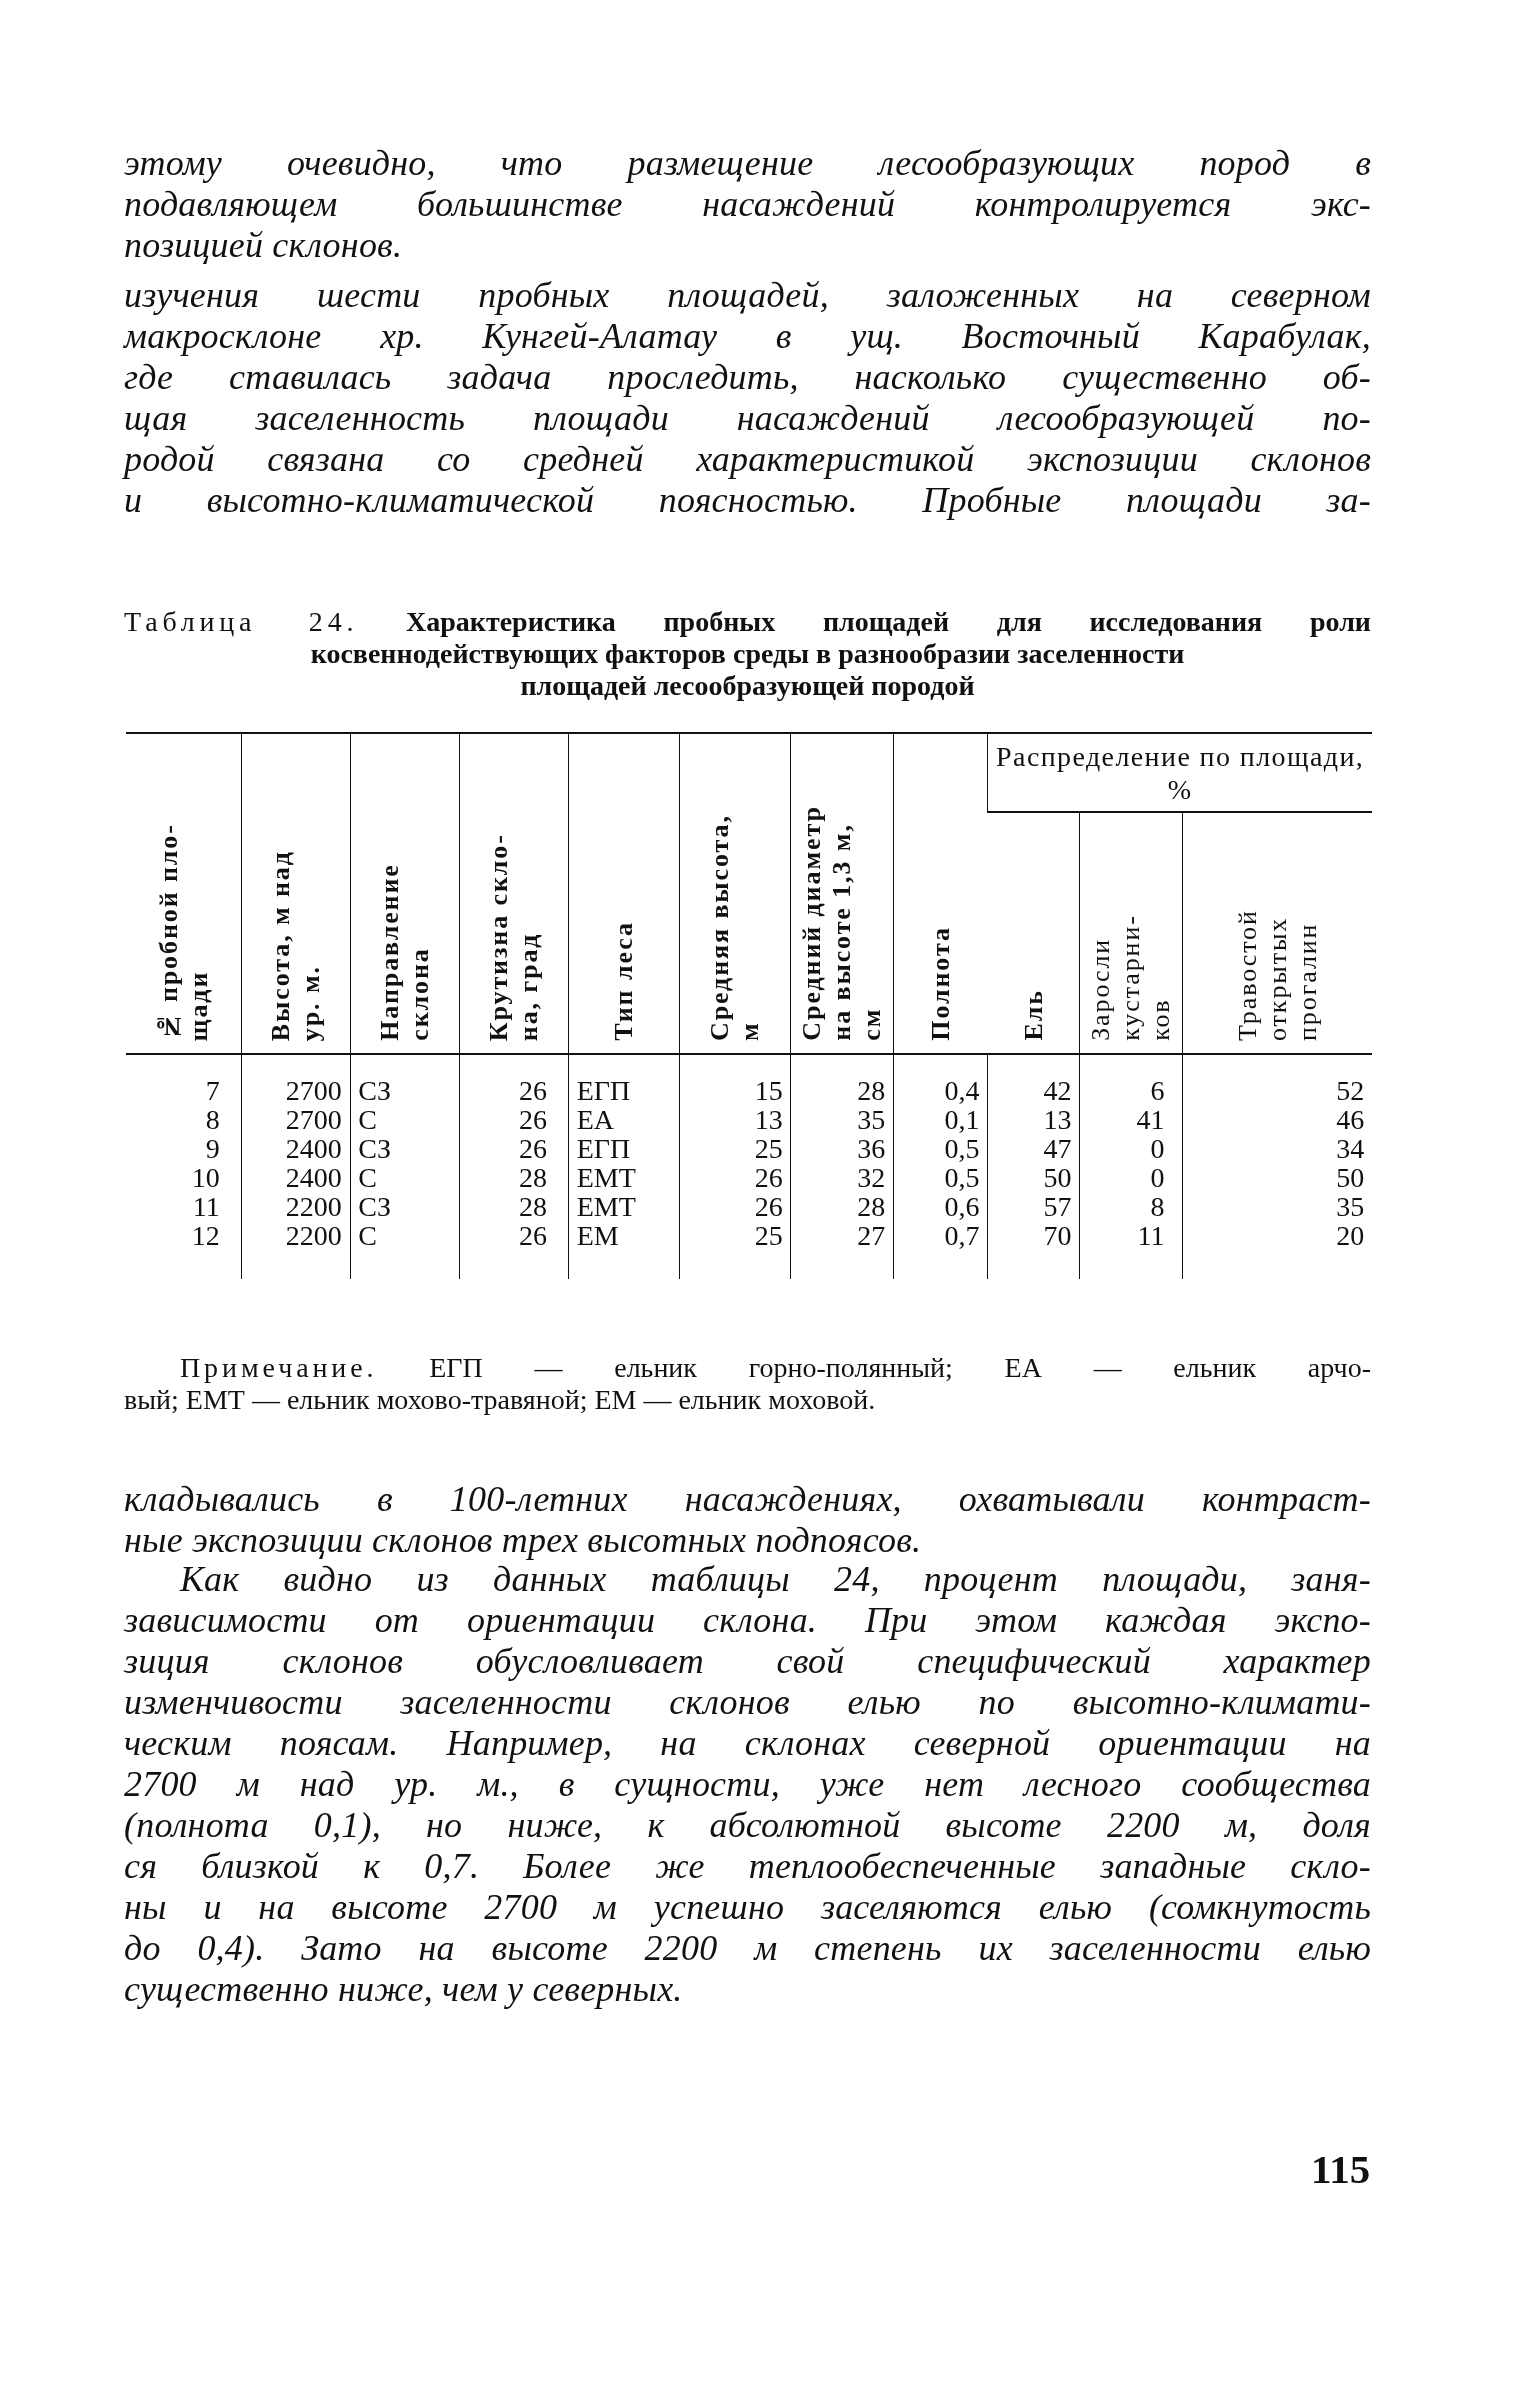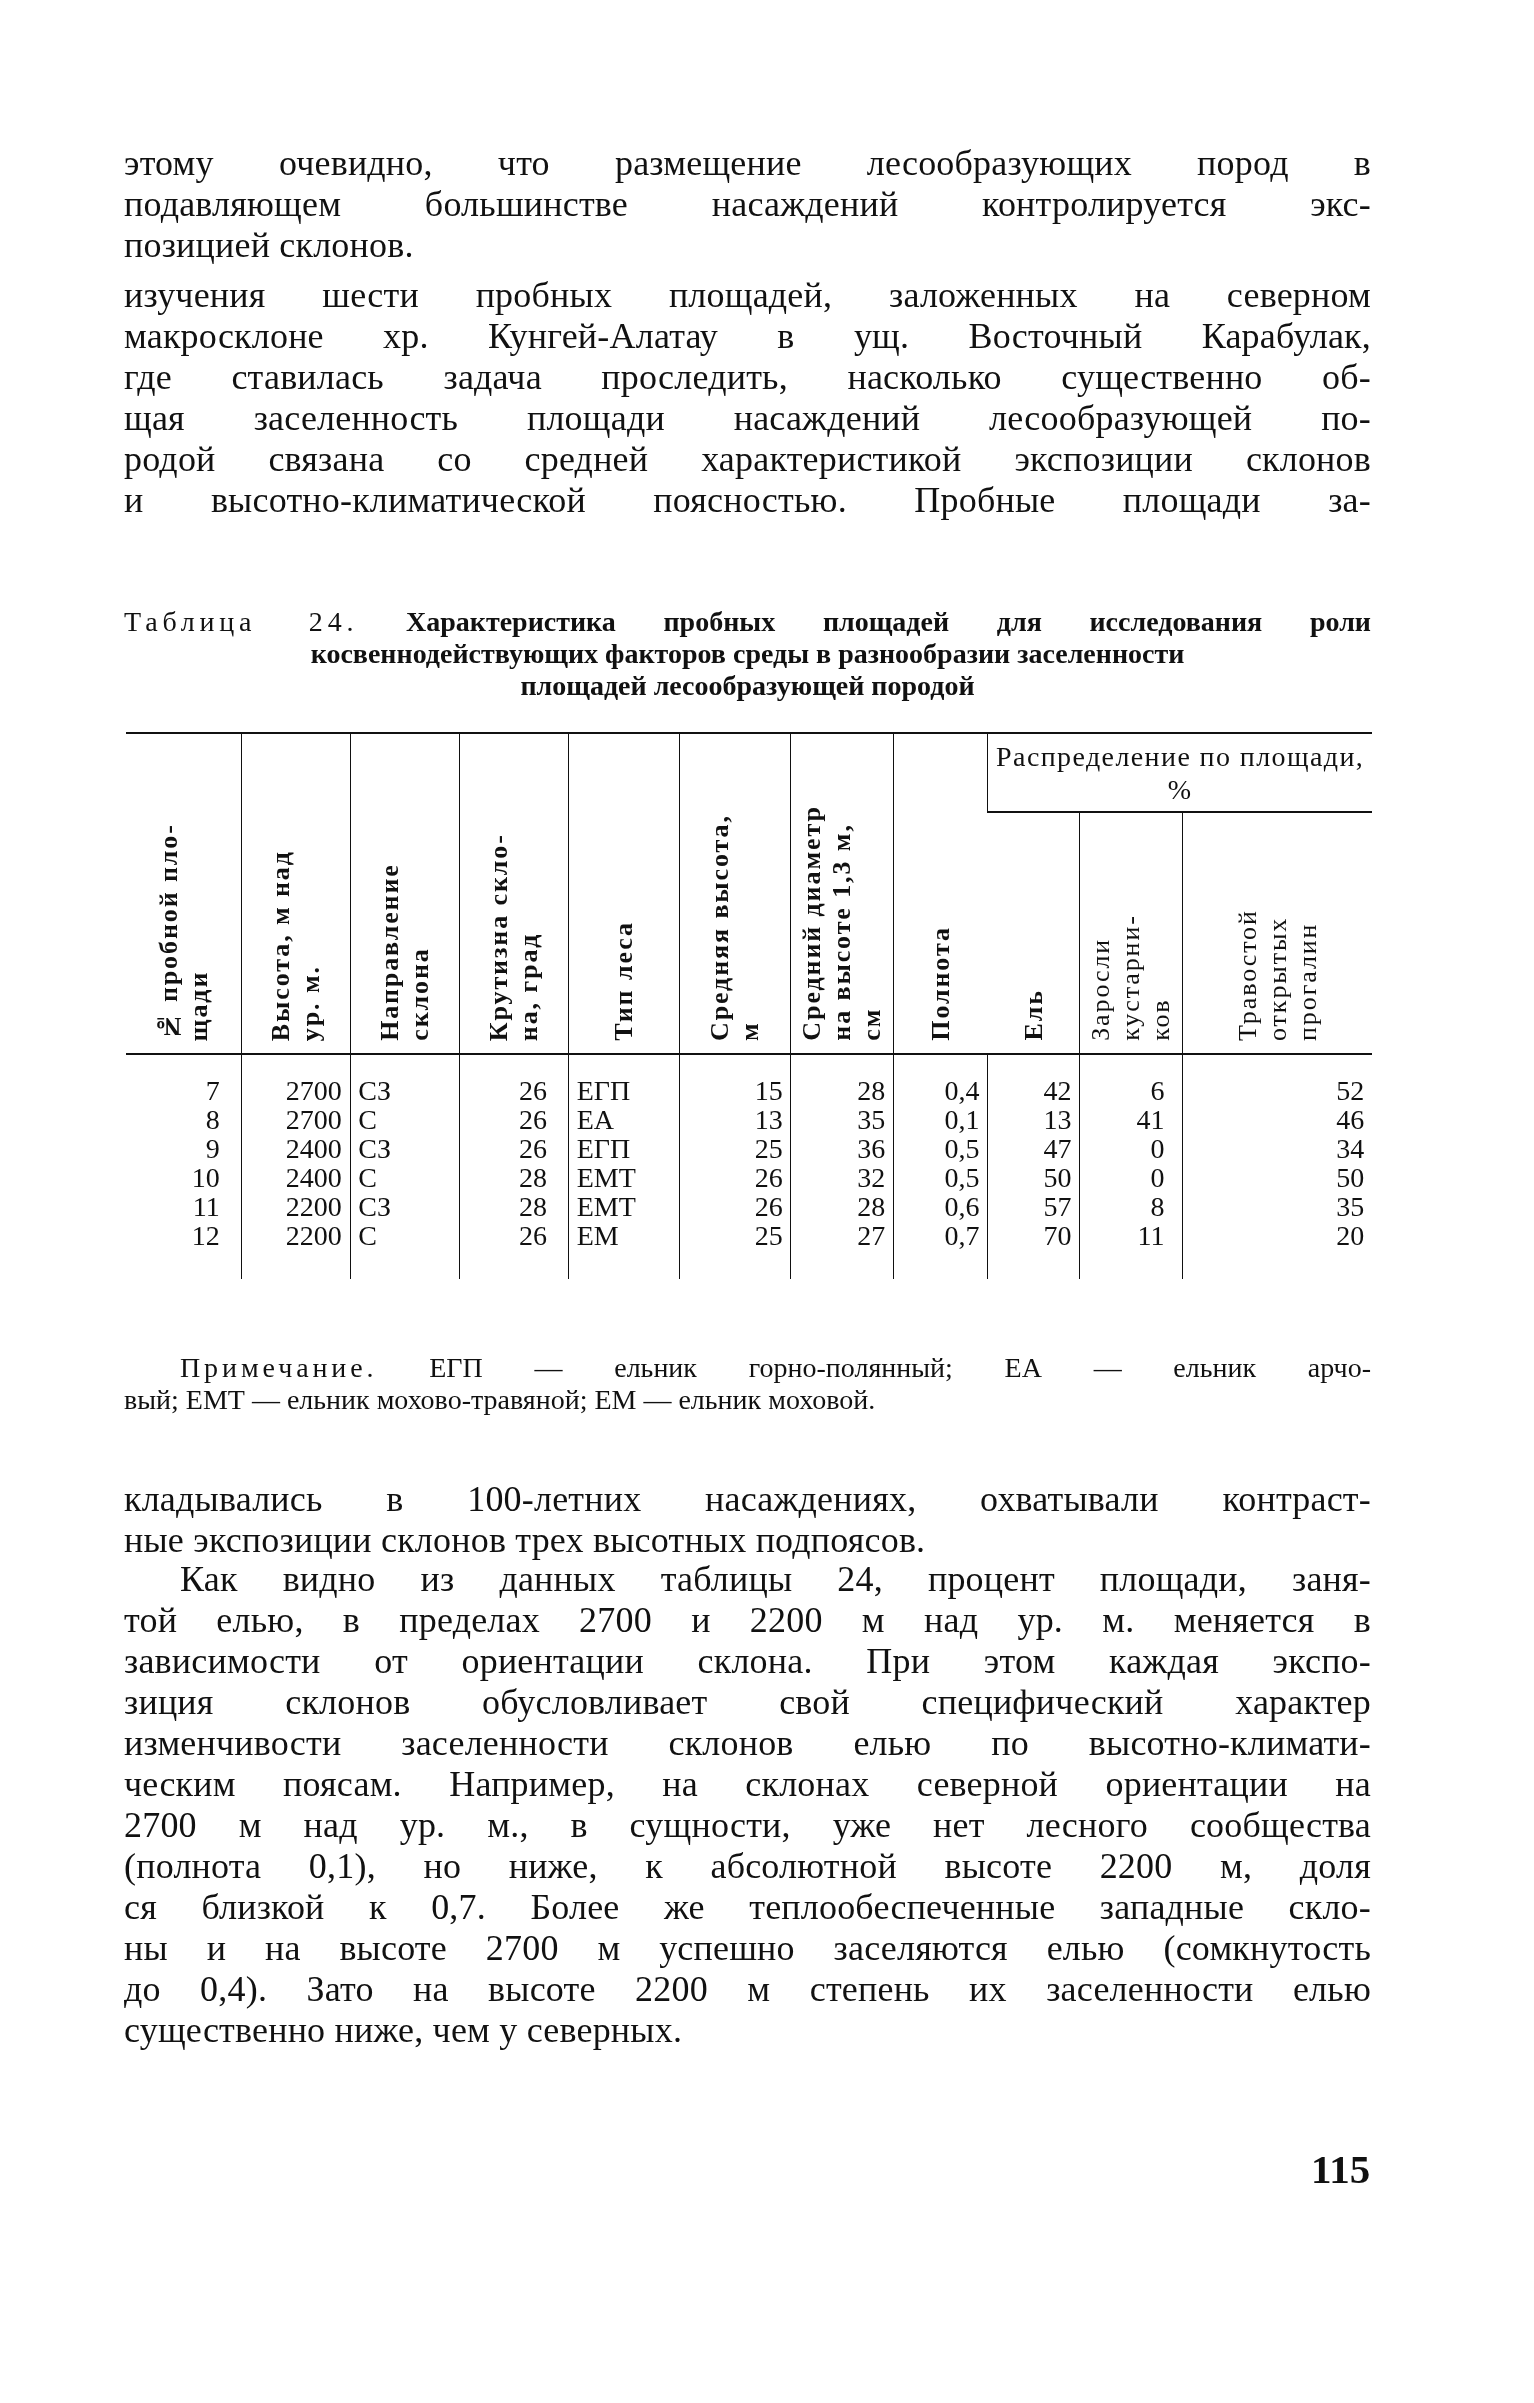--- a/index.html
+++ b/index.html
@@ -1,20 +1,20 @@
 <!DOCTYPE html>
 <html><head>
 <meta charset="utf-8">
 <style>
   html, body { margin: 0; padding: 0; background: #ffffff; }
   body { width: 1534px; height: 2403px; position: relative; overflow: hidden;
          font-family: "Liberation Serif", "DejaVu Serif", serif; color: #111; }
   .para { position: absolute; left: 124px; width: 1247px; font-size: 36px; line-height: 41px;
           text-align: justify; letter-spacing: 0.2px; }
-  .para .line { display: block; text-align: justify; text-align-last: justify; white-space: nowrap; height: 41px; }
+  .para .line { display: block; text-align: justify; text-align-last: justify; white-space: nowrap; height: 41px; font-style: italic; }
   .para .line.last { text-align-last: left; }
   .indent { padding-left: 56px; }
   .caption { position: absolute; left: 124px; width: 1247px; top: 606px; font-size: 28px; line-height: 32px;
              font-weight: bold; text-align: center; }
   .caption .cap-line { display: block; white-space: nowrap; }
   .caption .cap-line.first { text-align: justify; text-align-last: justify; }
   .caption .spaced { letter-spacing: 4.8px; font-weight: normal; }
   table.data { position: absolute; left: 126px; top: 732px; width: 1246px; border-collapse: collapse;
                font-family: "Liberation Serif", "DejaVu Serif", serif; }
   table.data th { border-left: 1.9px solid #111; font-weight: normal; vertical-align: bottom; padding: 0; }
@@ -242,21 +242,20 @@
   <span class="nl">вый; ЕМТ — ельник мохово-травяной; ЕМ — ельник моховой.</span>
 </div>
 
 <div class="para" style="top:1479px;">
   <span class="line">кладывались в 100-летних насаждениях, охватывали контраст-</span>
   <span class="line last">ные экспозиции склонов трех высотных подпоясов.</span>
 </div>
 
 <div class="para" style="top:1559px;">
   <span class="line indent">Как видно из данных таблицы 24, процент площади, заня-</span>
-  <span class="line">той елью, в пределах 2700 и 2200 м над ур. м. меняется в</span>
   <span class="line">зависимости от ориентации склона. При этом каждая экспо-</span>
   <span class="line">зиция склонов обусловливает свой специфический характер</span>
   <span class="line">изменчивости заселенности склонов елью по высотно-климати-</span>
   <span class="line">ческим поясам. Например, на склонах северной ориентации на</span>
   <span class="line">2700 м над ур. м., в сущности, уже нет лесного сообщества</span>
   <span class="line">(полнота 0,1), но ниже, к абсолютной высоте 2200 м, доля</span>
   <span class="line">ся близкой к 0,7. Более же теплообеспеченные западные скло-</span>
   <span class="line">ны и на высоте 2700 м успешно заселяются елью (сомкнутость</span>
   <span class="line">до 0,4). Зато на высоте 2200 м степень их заселенности елью</span>
   <span class="line last">существенно ниже, чем у северных.</span>

